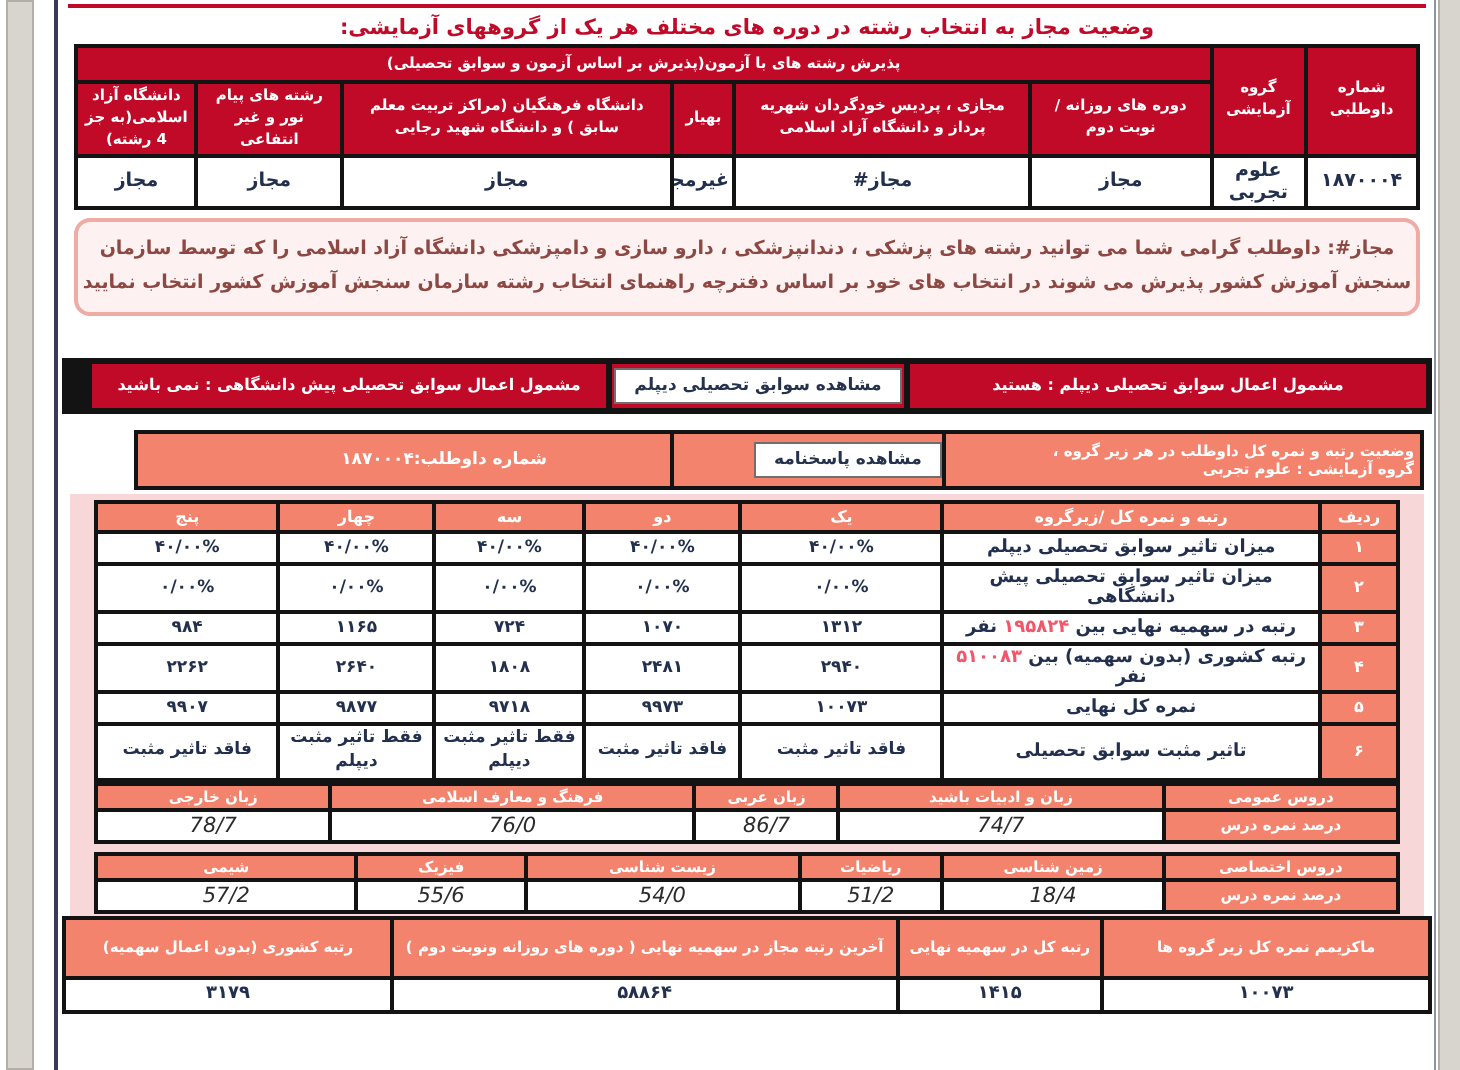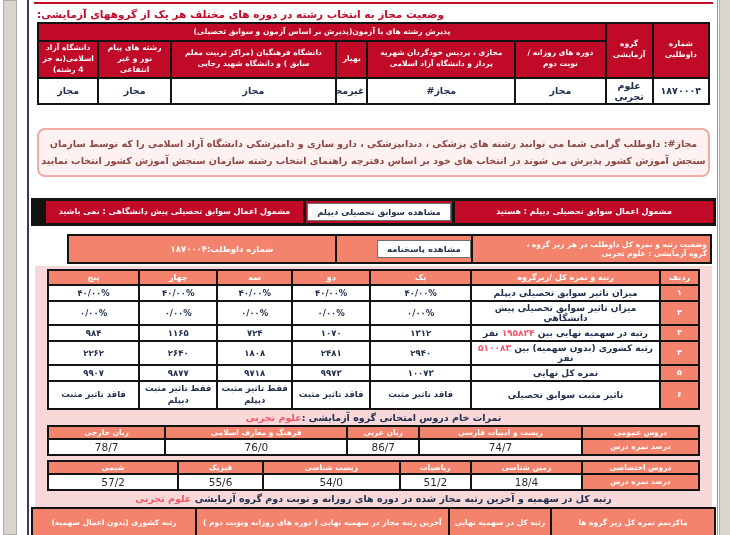--- a/index.html
+++ b/index.html
@@ -16,36 +16,36 @@
   .gutter{position:absolute;top:0;bottom:0;background:#d8d5cf;}
   .gutter-left{left:3px;width:14px;border:1px solid #b3afa8;}
   .gutter-right{right:0;width:11px;border-left:1px solid #b3afa8;}
   .vline{position:absolute;top:0;bottom:0;}
   .vline-left{left:27px;width:2px;background:#3a3a5e;}
   .vline-right{right:12px;width:1px;background:#9093a8;}
   .content{position:absolute;left:31px;right:14px;top:0;bottom:0;background:#fff;direction:rtl;}
 
   .topline{height:2px;background:var(--crimson);margin:2px 3px 0;}
   .page-title{
-    margin:4px 6px 2px;color:var(--crimson);font-weight:bold;font-size:10.5px;text-align:left;
+    margin:4px 6px 2px;color:var(--crimson);font-weight:bold;font-size:10.5px;text-align:center;
   }
 
   table{border-collapse:collapse;table-layout:fixed;}
   th,td{border:2px solid #131313;padding:1px 2px;text-align:center;overflow:hidden;}
 
   
   .adm{width:calc(100% - 12px);margin:0 6px;}
   .adm th{background:var(--crimson);color:#fff;font-size:7.5px;font-weight:bold;line-height:1.45;}
   .adm-r1 th{height:18px;}
   .adm-r2 th{height:34px;}
   .adm-r3 td{height:25px;background:#fff;color:var(--navy-text);font-size:9.5px;font-weight:bold;}
 
   
   .notice{
-    margin:23px 6px 0;border:2px solid var(--notice-border);border-radius:8px;background:var(--notice-bg);
+    margin:4px 6px 0;border:2px solid var(--notice-border);border-radius:8px;background:var(--notice-bg);
     color:#8d4843;font-size:9.5px;font-weight:bold;text-align:center;padding:5px 0;line-height:1.85;
   }
 
   
   .dipbar{margin:21px 0 0;background:#131313;padding:3px;display:flex;gap:3px;height:28px;}
   .dipcell{background:var(--crimson);color:#fff;font-size:8px;font-weight:bold;
     display:flex;align-items:center;justify-content:center;}
   .c-right{flex:0 0 38%;}
   .c-mid{flex:0 0 21.5%;}
   .c-left{flex:1;margin-left:12px;}
@@ -73,21 +73,21 @@
   .rank td.rlabel{font-size:9px;}
   .rk-r6 td{height:28px;line-height:1.35;}
   .red{color:var(--red-highlight);}
   .num{direction:ltr;unicode-bidi:embed;}
 
   .sec-title{margin:2px 0;text-align:center;color:var(--navy-text);font-weight:bold;font-size:9.5px;}
 
   
   .score{width:100%;}
   .score th{background:var(--salmon);color:#fff;font-weight:bold;font-size:7.5px;height:13px;}
-  .score td{background:#fff;color:#2b2b2b;font-size:10.5px;height:15px;}
+  .score td{background:#fff;color:#2b2b2b;font-size:10.5px;height:15px;font-style:italic;}
   .score-b{margin-top:4px;}
 
   
   .final{width:100%;margin:0;}
   .final th{background:var(--salmon);color:#fff;font-weight:bold;font-size:7.5px;height:30px;border-width:2px;}
   .final td{background:#fff;color:var(--navy-text);font-weight:bold;font-size:9px;height:17px;}
 </style>
 </head>
 <body>
 
@@ -229,34 +229,33 @@
         <td class="rlabel"><span>تاثیر مثبت سوابق تحصیلی</span><span class="red"></span><span></span></td>
         <td>فاقد تاثیر مثبت</td>
         <td>فاقد تاثیر مثبت</td>
         <td>فقط تاثیر مثبت دیپلم</td>
         <td>فقط تاثیر مثبت دیپلم</td>
         <td>فاقد تاثیر مثبت</td>
       </tr>
     </tbody>
       </table>
 
-    <div class="sec-title"><span>نمرات خام دروس امتحانی گروه آزمایشی :</span><span class="red">علوم تجربی</span></div>
 
     <table class="score">
       <colgroup>
         <col style="width:18%">
           <col style="width:25%">
           <col style="width:11%">
           <col style="width:28%">
           <col style="width:18%">
       </colgroup>
       <tbody>
           <tr>
         <th>دروس عمومی</th>
-        <th>زیست و ادبیات فارسی</th>
+        <th>زبان و ادبیات باشید</th>
         <th>زبان عربی</th>
         <th>فرهنگ و معارف اسلامی</th>
         <th>زبان خارجی</th>
       </tr>
       <tr>
         <th>درصد نمره درس</th>
         <td class="num">74/7</td>
         <td class="num">86/7</td>
         <td class="num">76/0</td>
         <td class="num">78/7</td>
@@ -286,21 +285,20 @@
         <th>درصد نمره درس</th>
         <td class="num">18/4</td>
         <td class="num">51/2</td>
         <td class="num">54/0</td>
         <td class="num">55/6</td>
         <td class="num">57/2</td>
       </tr>
     </tbody>
       </table>
 
-    <div class="sec-title"><span>رتبه کل در سهمیه و آخرین رتبه مجاز شده در دوره های روزانه و نوبت دوم گروه آزمایشی </span><span class="red">علوم تجربی</span></div>
   </div>
 
   <table class="final">
     <colgroup>
       <col style="width:24%">
         <col style="width:15%">
         <col style="width:37%">
         <col style="width:24%">
     </colgroup>
     <tbody>

